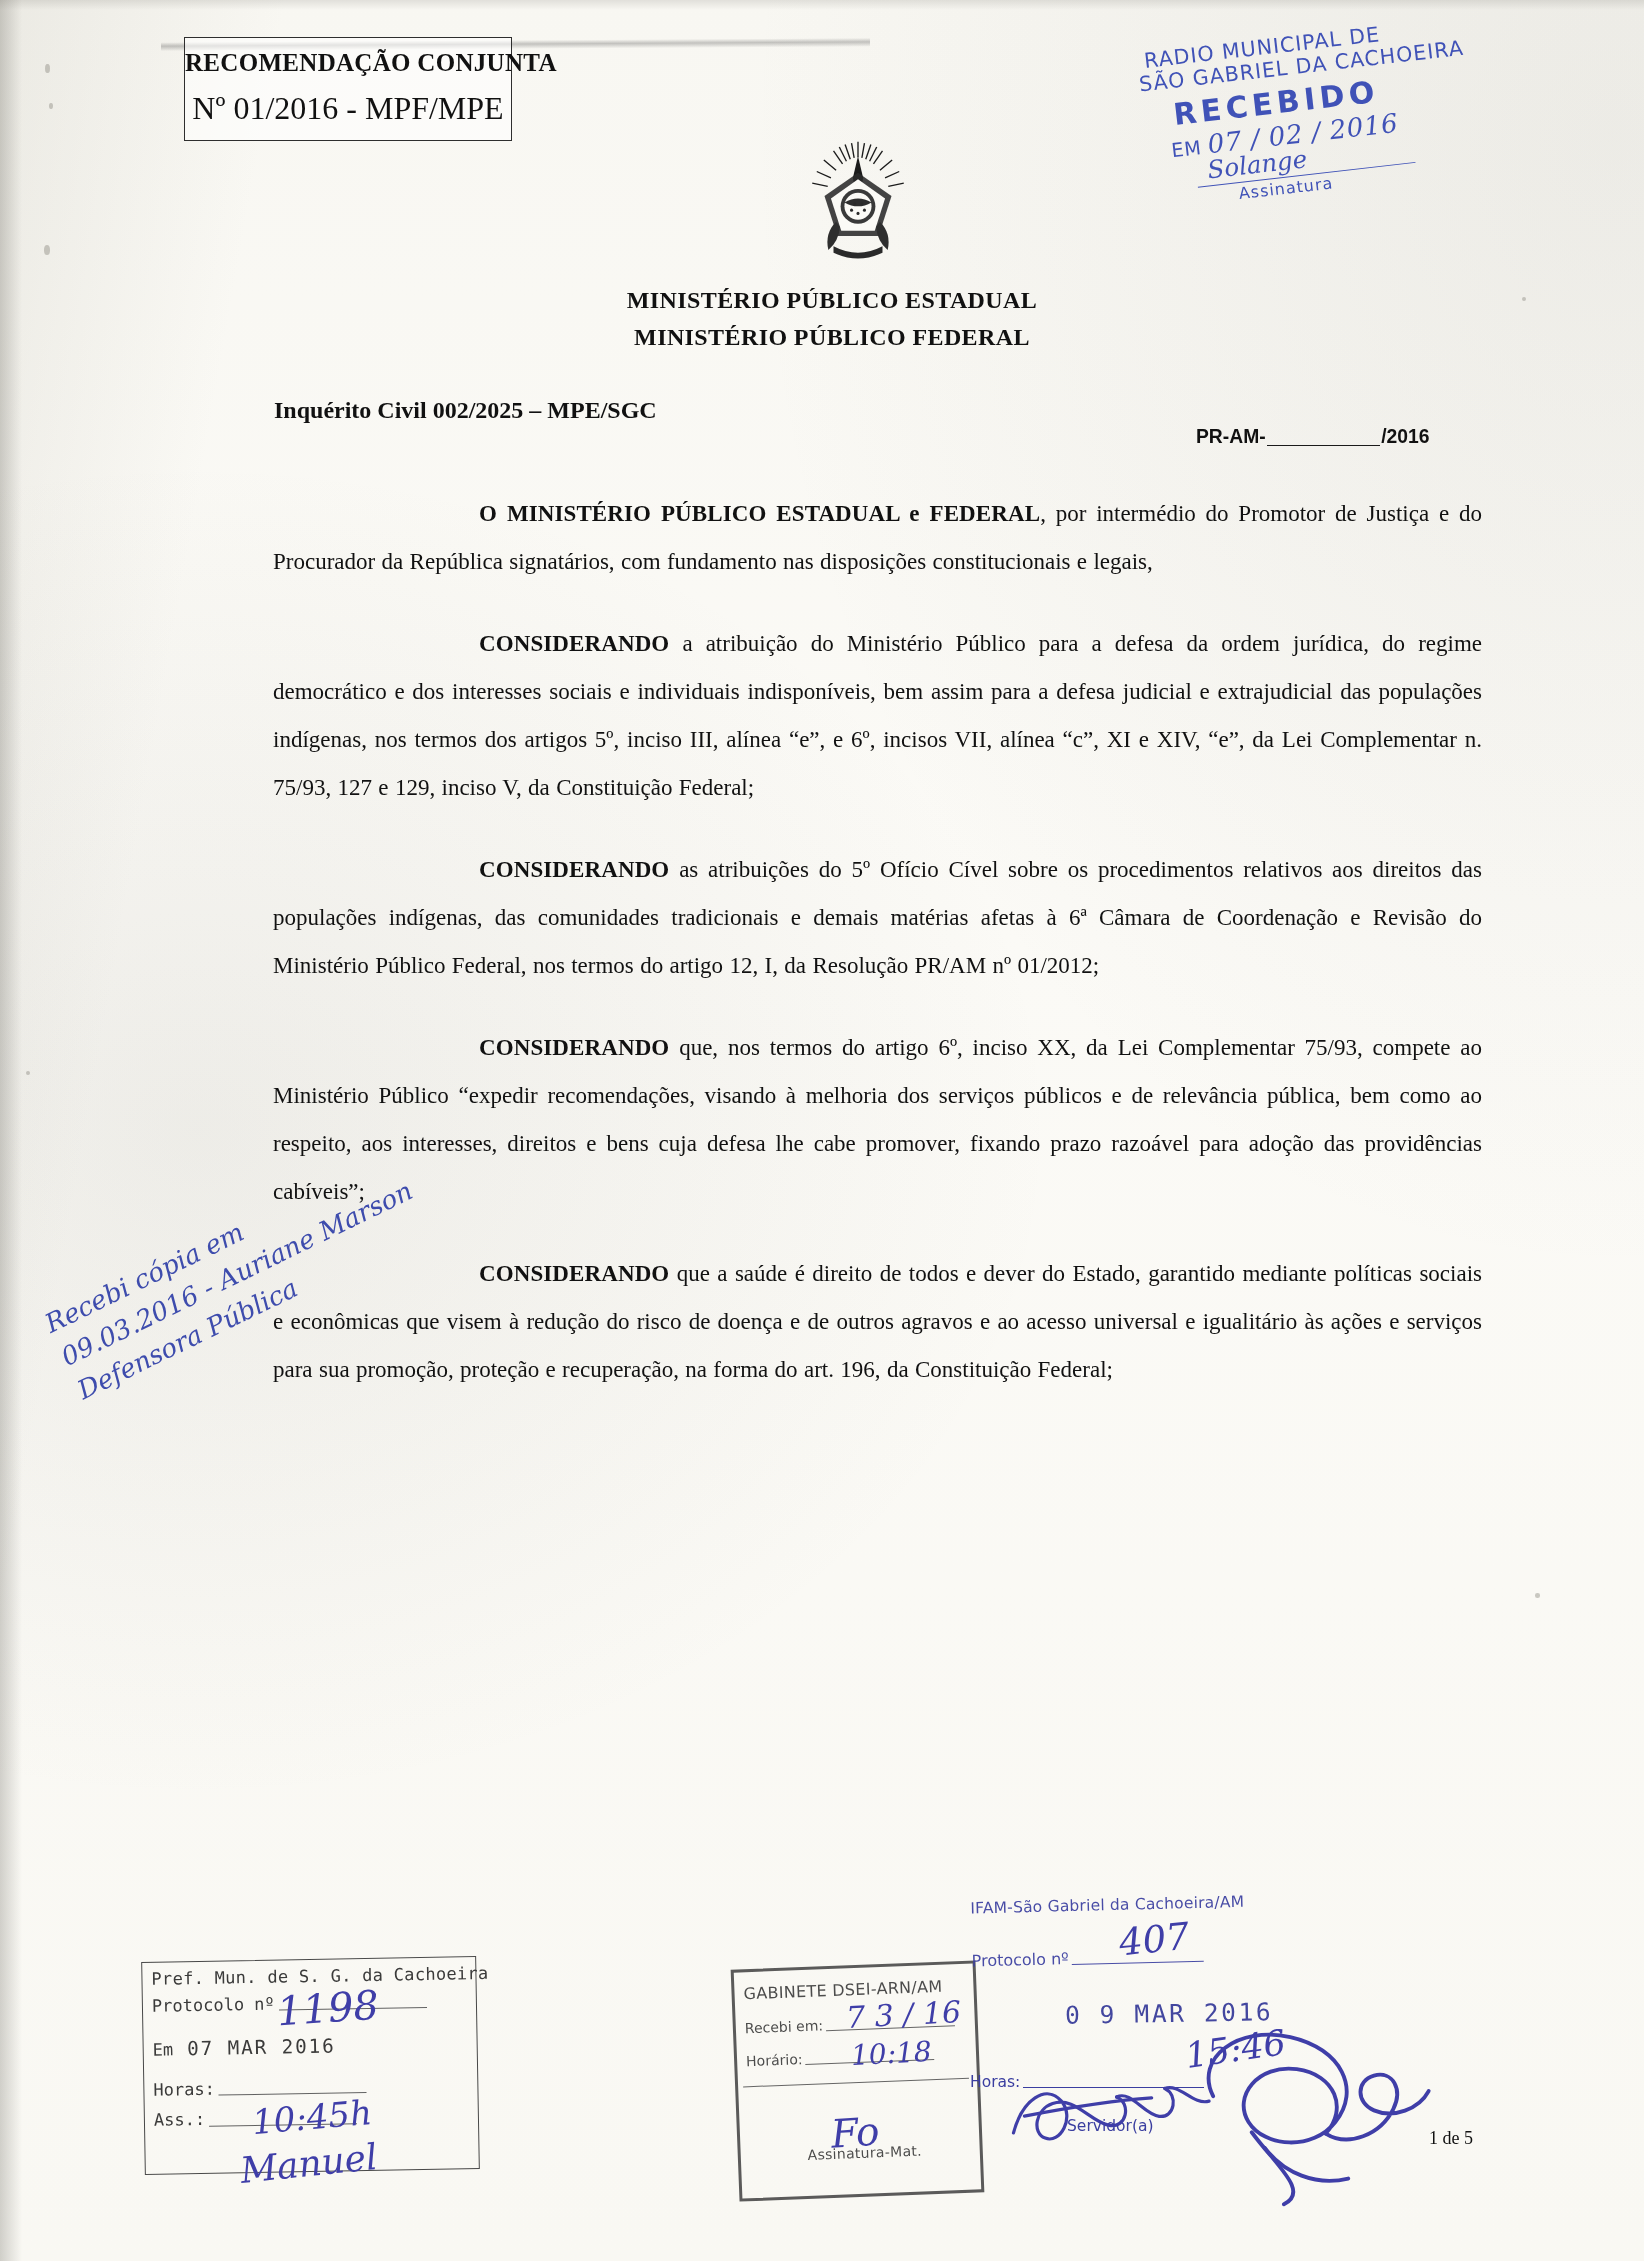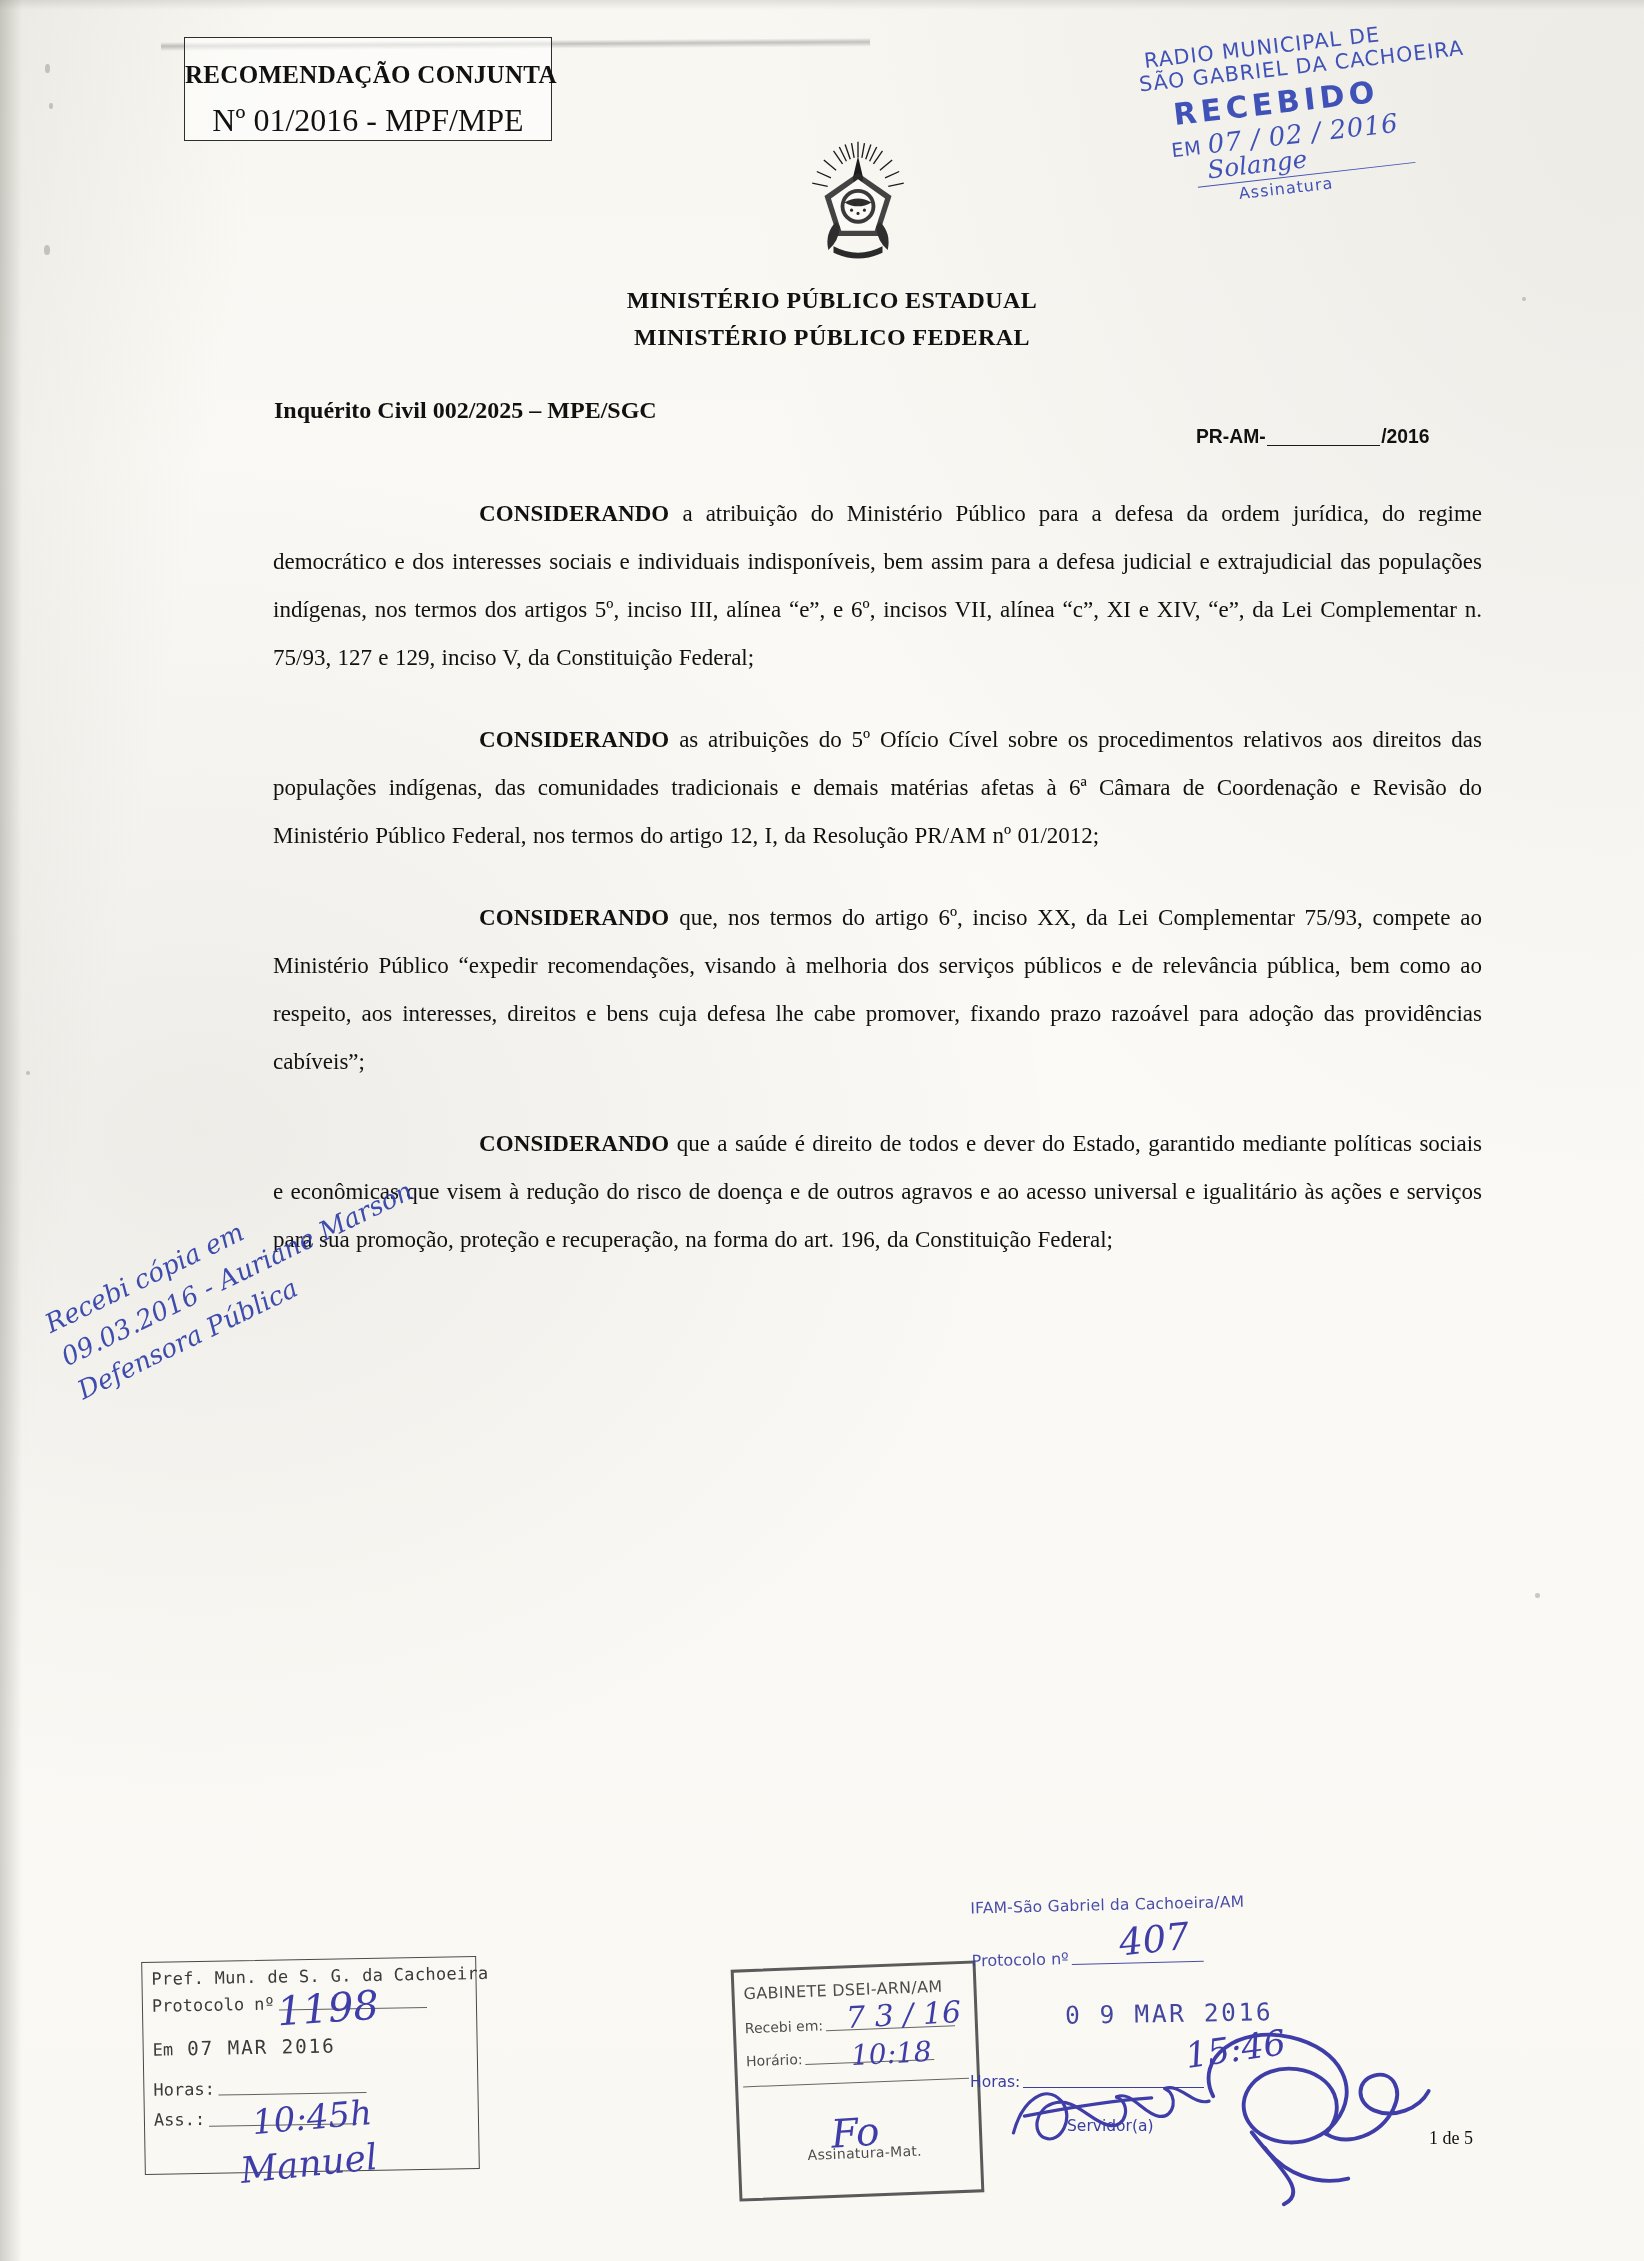--- a/index.html
+++ b/index.html
@@ -42,27 +42,27 @@
     height: 10.3px;
     background: linear-gradient(180deg, rgba(120,118,110,0.18), rgba(255,255,255,0));
     pointer-events: none;
   }
 
   
   .title-box {
     position: absolute;
     left: 184px;
     top: 37px;
-    width: 368px;
+    width: 328px;
     height: 104px;
     border: 1.3px solid #2e2e2e;
     background: rgba(255,255,255,0.55);
     text-align: center;
     box-sizing: border-box;
-    padding-top: 22px;
+    padding-top: 10px;
   }
   .title-line1 {
     font-size: 25px;
     font-weight: 700;
     letter-spacing: 0.3px;
     line-height: 1.2;
     white-space: nowrap;
   }
   .title-line2 {
     font-size: 32px;
@@ -600,20 +600,21 @@
   </div>
 
   <div class="inquiry-line">Inquérito Civil 002/2025 – MPE/SGC</div>
 
   <div class="pram-line">
     <span>PR-AM-</span><span class="pram-blank"></span><span>/2016</span>
   </div>
 
   <div class="body-wrap">
 
+    <p class="para"><b>O MINISTÉRIO PÚBLICO ESTADUAL e FEDERAL</b><span>, por intermédio do Promotor de Justiça e do Procurador da República signatários, com fundamento nas disposições constitucionais e legais,</span></p>
 
     <p class="para"><b>CONSIDERANDO</b><span> a atribuição do Ministério Público para a defesa da ordem jurídica, do regime democrático e dos interesses sociais e individuais indisponíveis, bem assim para a defesa judicial e extrajudicial das populações indígenas, nos termos dos artigos 5º, inciso III, alínea “e”, e 6º, incisos VII, alínea “c”, XI e XIV, “e”, da Lei Complementar n. 75/93, 127 e 129, inciso V, da Constituição Federal;</span></p>
 
     <p class="para"><b>CONSIDERANDO</b><span> as atribuições do 5º Ofício Cível sobre os procedimentos relativos aos direitos das populações indígenas, das comunidades tradicionais e demais matérias afetas à 6ª Câmara de Coordenação e Revisão do Ministério Público Federal, nos termos do artigo 12, I, da Resolução PR/AM nº 01/2012;</span></p>
 
     <p class="para"><b>CONSIDERANDO</b><span> que, nos termos do artigo 6º, inciso XX, da Lei Complementar 75/93, compete ao Ministério Público “expedir recomendações, visando à melhoria dos serviços públicos e de relevância pública, bem como ao respeito, aos interesses, direitos e bens cuja defesa lhe cabe promover, fixando prazo razoável para adoção das providências cabíveis”;</span></p>
 
     <p class="para tight"><b>CONSIDERANDO</b><span> que a saúde é direito de todos e dever do Estado, garantido mediante políticas sociais e econômicas que visem à redução do risco de doença e de outros agravos e ao acesso universal e igualitário às ações e serviços para sua promoção, proteção e recuperação, na forma do art. 196, da Constituição Federal;</span></p>
 
   </div>

